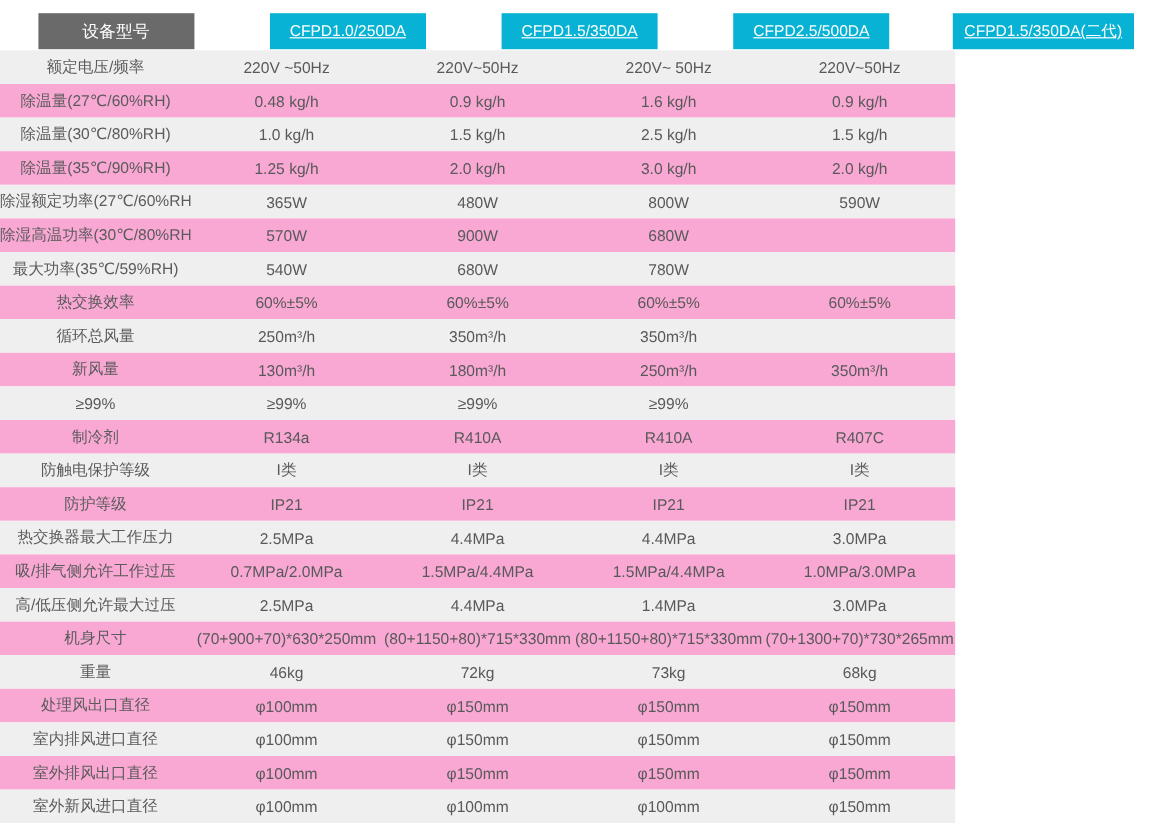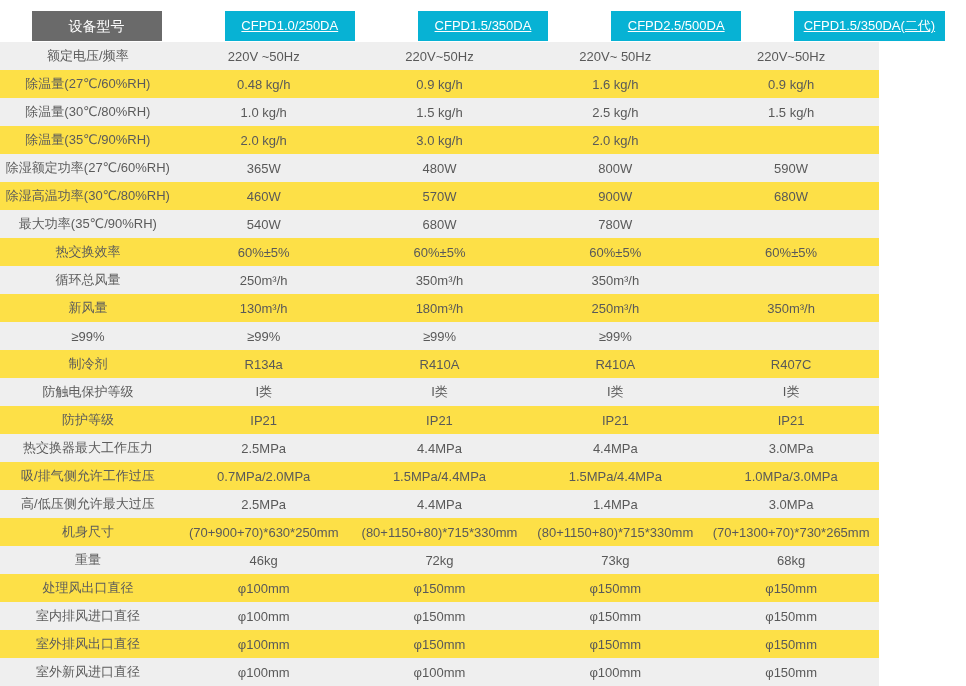--- a/index.html
+++ b/index.html
@@ -26,27 +26,27 @@
     min-width: 130px;
     padding: 0 10px;
     color: #ffffff;
     font-size: 13px;
     white-space: nowrap;
   }
   .tab-gray { background: #6a6a6a; font-size: 14px; }
   .tab-cyan { background: #07b2d4; cursor: pointer; text-decoration: underline; }
 
   
-  .rows { width: 879px; }
+  .rows { width: 796px; }
   .row {
     display: grid;
     grid-template-columns: repeat(5, 1fr);
     height: 28px;
     align-items: center;
-    background: #fde047;
+    background: #f9a8d4;
   }
   .row:nth-child(odd) { background: #efefef; }
   .cell {
     text-align: center;
     font-size: 13px;
     color: #595959;
     white-space: nowrap;
     overflow: hidden;
   }
   .cell.label { color: #5b5b5b; }
@@ -94,43 +94,43 @@
     <div class="row">
       <div class="cell label">除温量(30℃/80%RH)</div>
       <div class="cell value">1.0 kg/h</div>
       <div class="cell value">1.5 kg/h</div>
       <div class="cell value">2.5 kg/h</div>
       <div class="cell value">1.5 kg/h</div>
     </div>
 
     <div class="row">
       <div class="cell label">除温量(35℃/90%RH)</div>
+      <div class="cell value">1.25 kg/h</div>
       <div class="cell value">2.0 kg/h</div>
       <div class="cell value">3.0 kg/h</div>
       <div class="cell value">2.0 kg/h</div>
     </div>
 
     <div class="row">
       <div class="cell label">除湿额定功率(27℃/60%RH)</div>
       <div class="cell value">365W</div>
       <div class="cell value">480W</div>
       <div class="cell value">800W</div>
       <div class="cell value">590W</div>
     </div>
 
     <div class="row">
       <div class="cell label">除湿高温功率(30℃/80%RH)</div>
-      <div class="cell value">460W</div>
       <div class="cell value">570W</div>
       <div class="cell value">900W</div>
       <div class="cell value">680W</div>
     </div>
 
     <div class="row">
-      <div class="cell label">最大功率(35℃/90%RH)</div>
+      <div class="cell label">最大功率(35℃/59%RH)</div>
       <div class="cell value">540W</div>
       <div class="cell value">680W</div>
       <div class="cell value">780W</div>
     </div>
 
     <div class="row">
       <div class="cell label">热交换效率</div>
       <div class="cell value">60%±5%</div>
       <div class="cell value">60%±5%</div>
       <div class="cell value">60%±5%</div>

